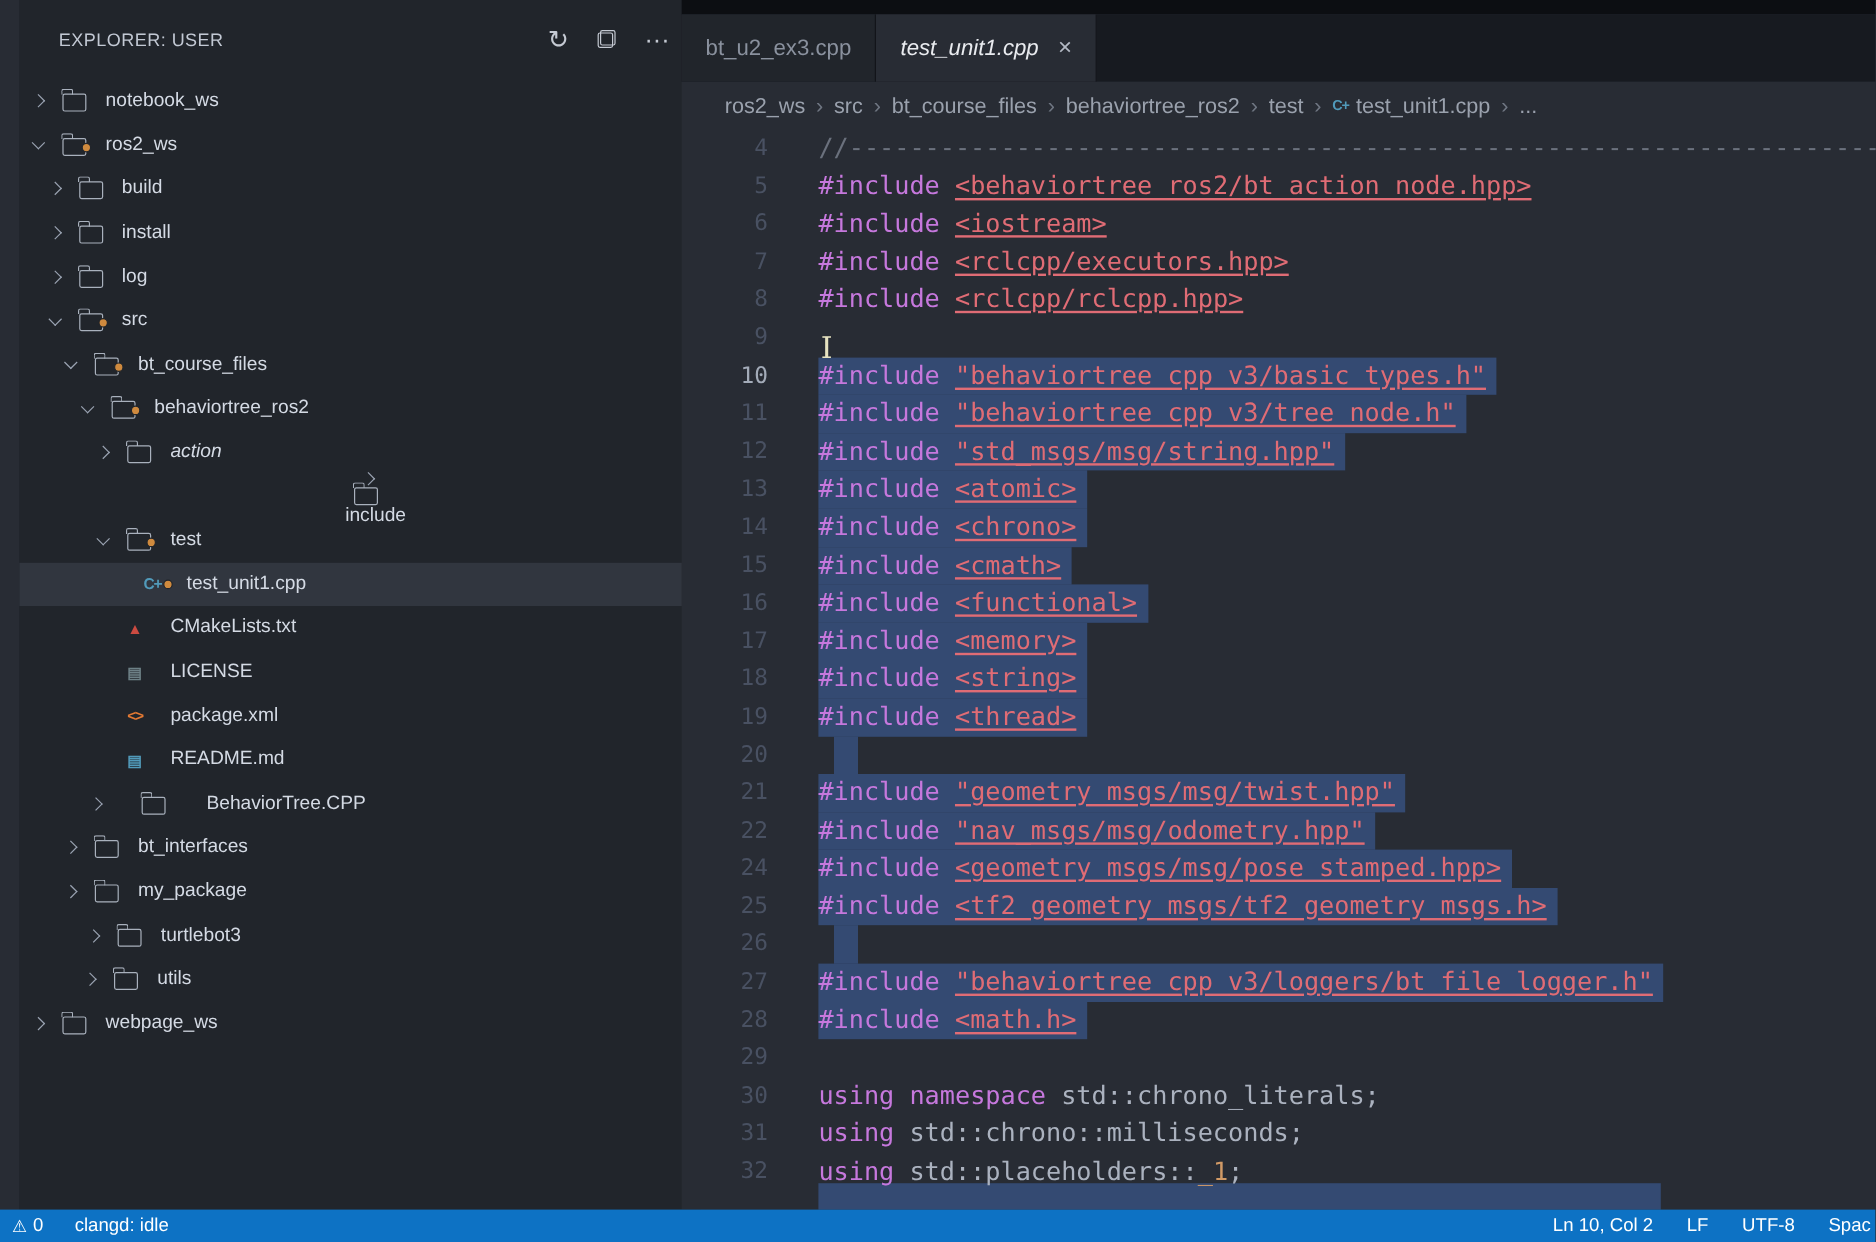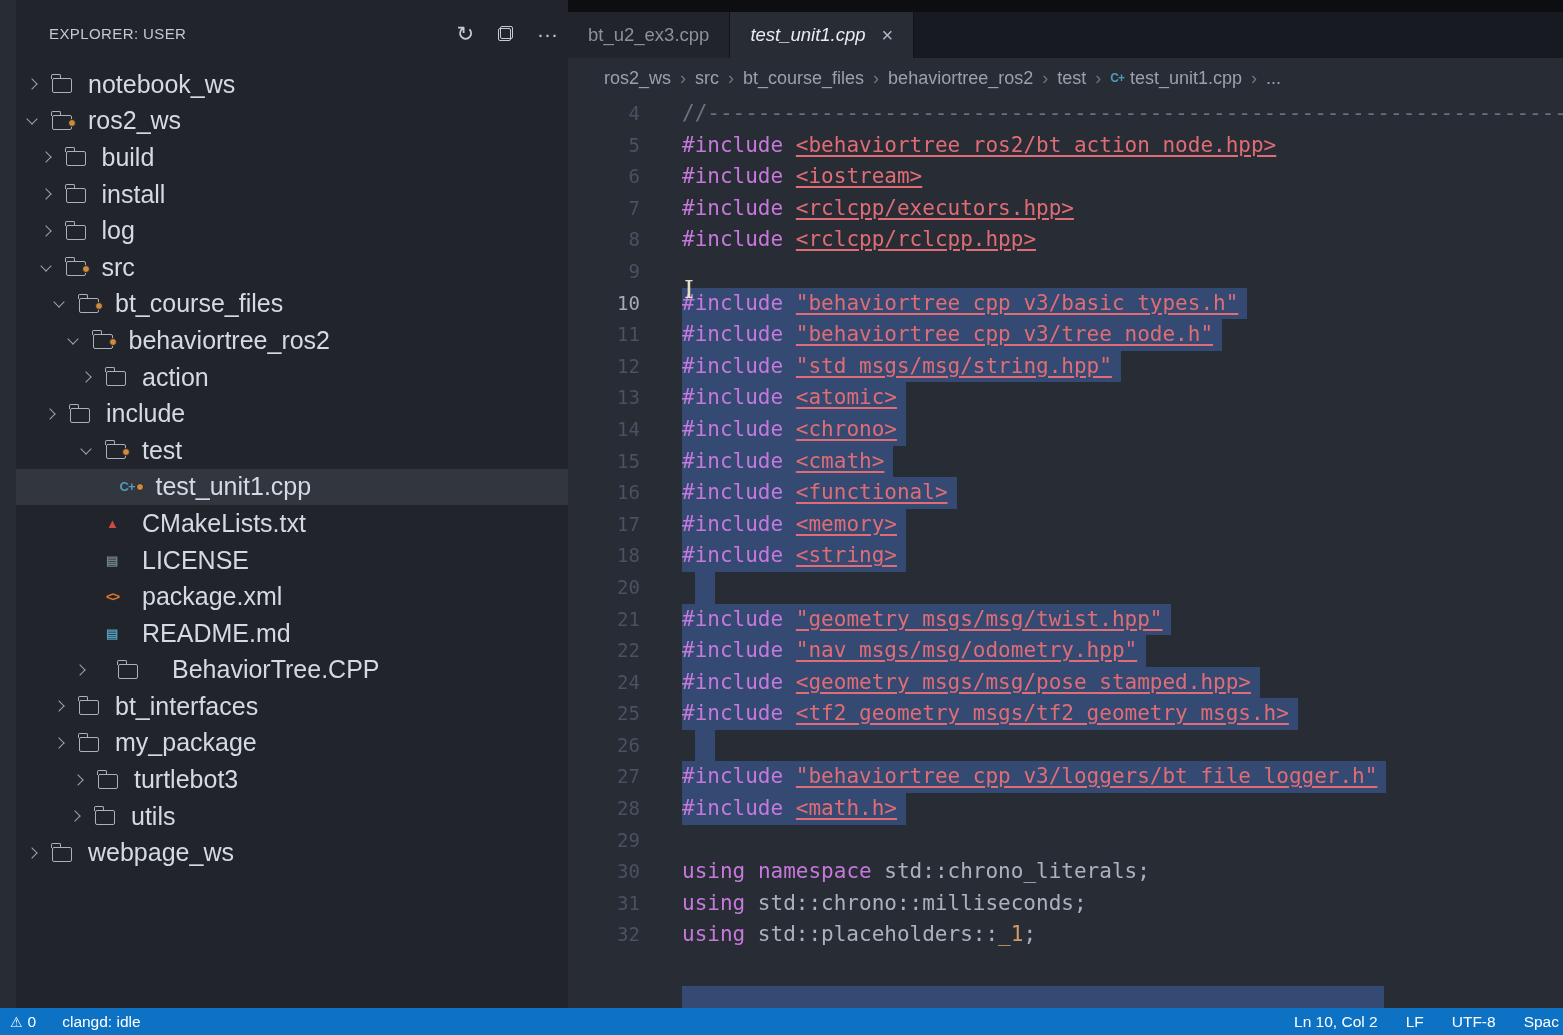--- a/index.html
+++ b/index.html
@@ -26,26 +26,26 @@
   .chev { width:8px; height:8px; border-right:1.7px solid #9aa3b2; border-bottom:1.7px solid #9aa3b2;
           transform:rotate(-45deg); margin-left:4px; }
   .chev.down { transform:rotate(45deg); margin-top:-3px; }
   .icon-box { width:36px; flex:none; position:relative; display:flex; align-items:center; }
   .folder-icon { width:20px; height:15px; border:1.6px solid #a9b1bd; border-radius:2px; position:relative; margin-top:3px; }
   .folder-icon::before { content:""; position:absolute; top:-5px; left:-1.6px; width:8px; height:4px;
                          border:1.6px solid #a9b1bd; border-bottom:none; border-radius:2px 2px 0 0; }
   .file-glyph { font-size:13px; font-weight:bold; letter-spacing:-1px; }
   .mod-dot { position:absolute; left:16px; bottom:3px; width:8px; height:8px; border-radius:50%;
              background:var(--dot,#cc8033); border:1.5px solid #21252b; }
-  .tree-label { font-size:25px; color:#d4dae4; }
+  .tree-label { font-size:16px; color:#d4dae4; }
 
   
   .main { position:absolute; left:568px; top:0; right:0; height:1008px; background:#282c34; }
   .title-strip { height:12px; background:#0c0e12; }
-  .tabbar { height:46px; background:#171a20; display:flex; align-items:stretch; }
+  .tabbar { height:56px; background:#171a20; display:flex; align-items:stretch; }
   .tab { display:flex; align-items:center; padding:0 20px; font-size:18.5px; color:#8a919e;
          background:#21252b; border-right:1px solid #121419; cursor:pointer; }
   .tab.active { background:#282c34; color:#e9ebef; font-style:italic; }
   .tab-close { margin-left:16px; font-style:normal; font-size:20px; color:#b3b9c4; }
 
   .breadcrumbs { height:40px; display:flex; align-items:center; padding-left:36px; gap:9px;
                  font-size:18px; color:#9aa1ad; }
   .crumb { display:flex; align-items:center; gap:6px; cursor:pointer; }
   .crumb-sep { color:#6f7682; font-size:18px; }
   .crumb-icon { font-size:12px; font-weight:bold; letter-spacing:-1px; }
@@ -161,30 +161,30 @@
       <div class="tree-row" style="padding-left: 48.5px;">
         <span class="chev-box">
           <span class="chev down"></span>
         </span>
         <span class="icon-box">
           <span class="folder-icon"></span>
           <span class="mod-dot"></span>
         </span>
         <span class="tree-label">behaviortree_ros2</span>
       </div>
-      <div class="tree-row" style="padding-left: 62px;">
+      <div class="tree-row" style="padding-left: 62px; font-style: italic;">
         <span class="chev-box">
           <span class="chev"></span>
         </span>
         <span class="icon-box">
           <span class="folder-icon"></span>
         </span>
         <span class="tree-label">action</span>
       </div>
-      <div class="tree-row" style="padding-left: 26px;">
+      <div class="tree-row" style="padding-left: 26px; flex-direction: column;">
         <span class="chev-box">
           <span class="chev"></span>
         </span>
         <span class="icon-box">
           <span class="folder-icon"></span>
         </span>
         <span class="tree-label">include</span>
       </div>
       <div class="tree-row" style="padding-left: 62px;">
         <span class="chev-box">
@@ -385,20 +385,24 @@
       </div>
       <div class="code-line">
         <span class="gutter">17</span>
         <span class="content sel"><span class="tk-k">#include</span><span class="tk-t"> </span><span class="tk-i">&lt;memory&gt;</span></span>
       </div>
       <div class="code-line">
         <span class="gutter">18</span>
         <span class="content sel"><span class="tk-k">#include</span><span class="tk-t"> </span><span class="tk-i">&lt;string&gt;</span></span>
       </div>
       <div class="code-line">
+        <span class="gutter">19</span>
+        <span class="content sel"><span class="tk-k">#include</span><span class="tk-t"> </span><span class="tk-i">&lt;thread&gt;</span></span>
+      </div>
+      <div class="code-line">
         <span class="gutter">20</span>
         <span class="content"><span class="sel-block" style="width: 20px;"></span></span>
       </div>
       <div class="code-line">
         <span class="gutter">21</span>
         <span class="content sel"><span class="tk-k">#include</span><span class="tk-t"> </span><span class="tk-i">"geometry_msgs/msg/twist.hpp"</span></span>
       </div>
       <div class="code-line">
         <span class="gutter">22</span>
         <span class="content sel"><span class="tk-k">#include</span><span class="tk-t"> </span><span class="tk-i">"nav_msgs/msg/odometry.hpp"</span></span>

